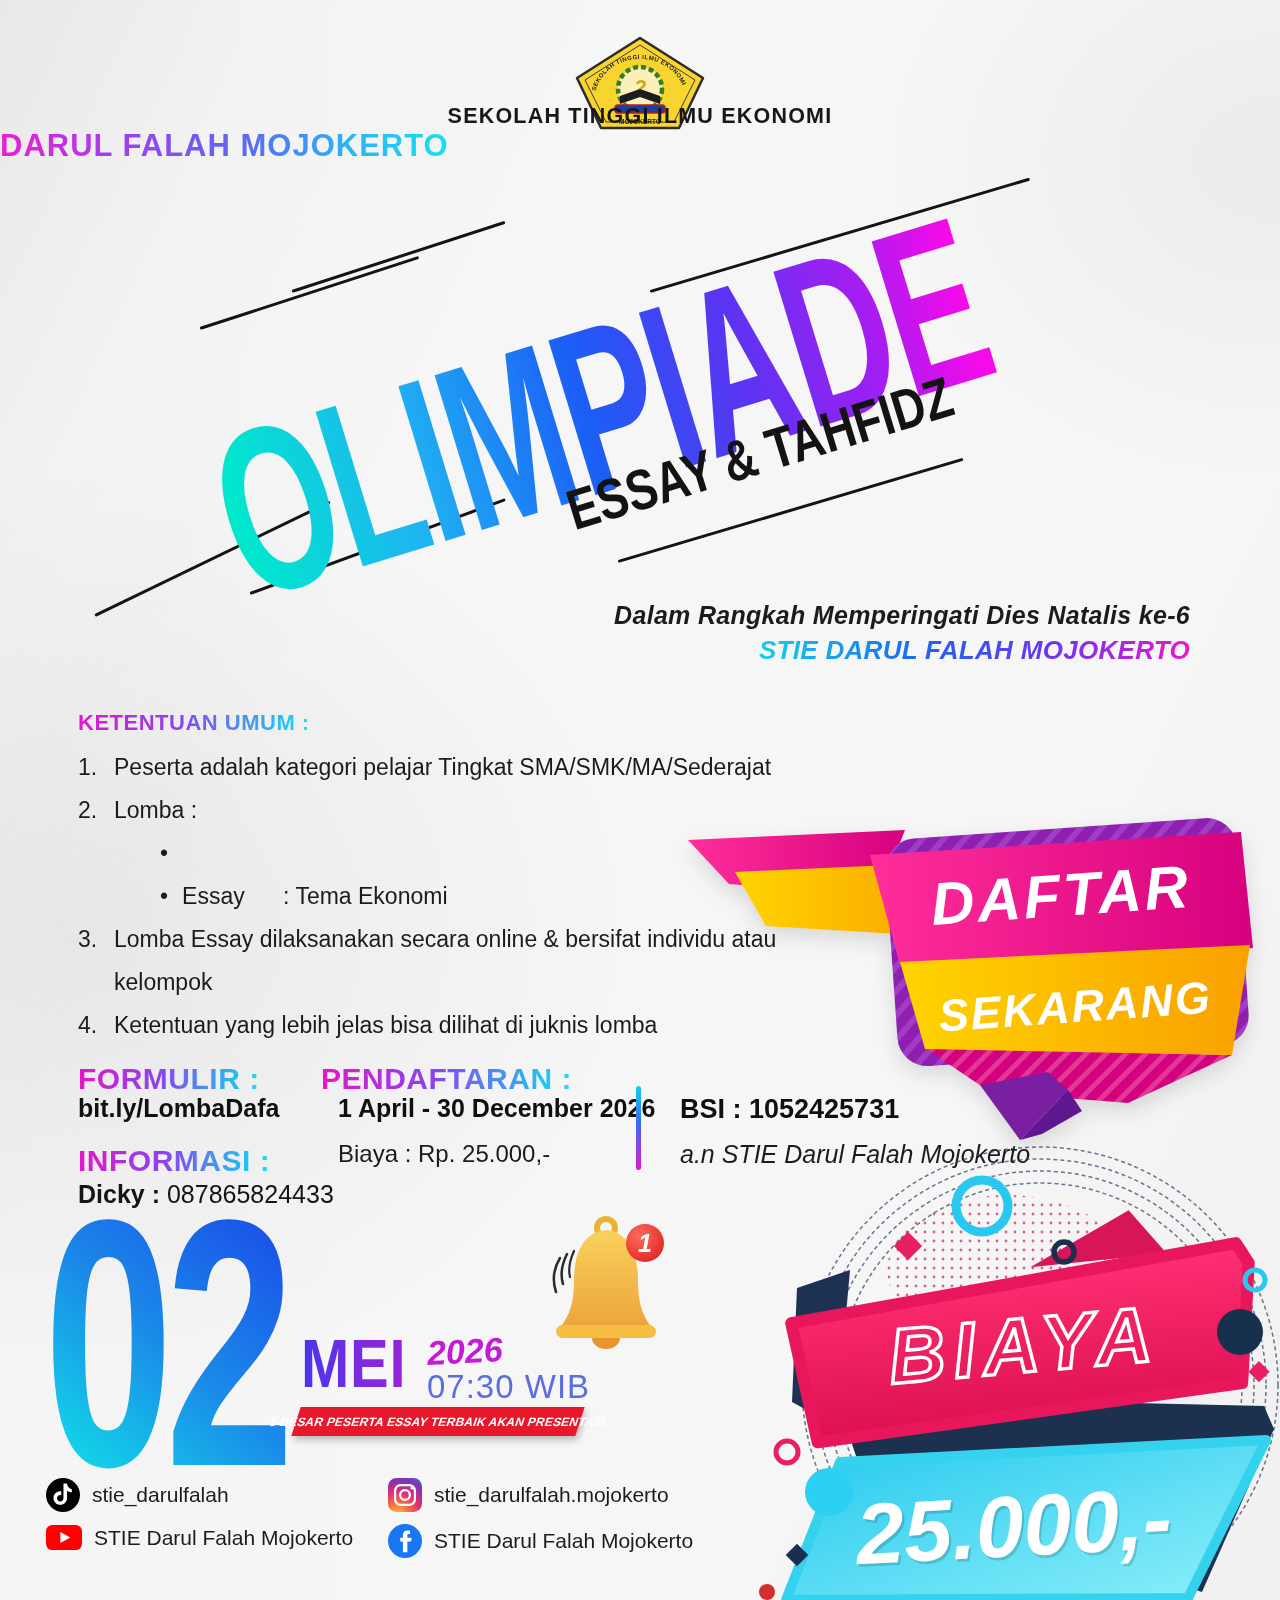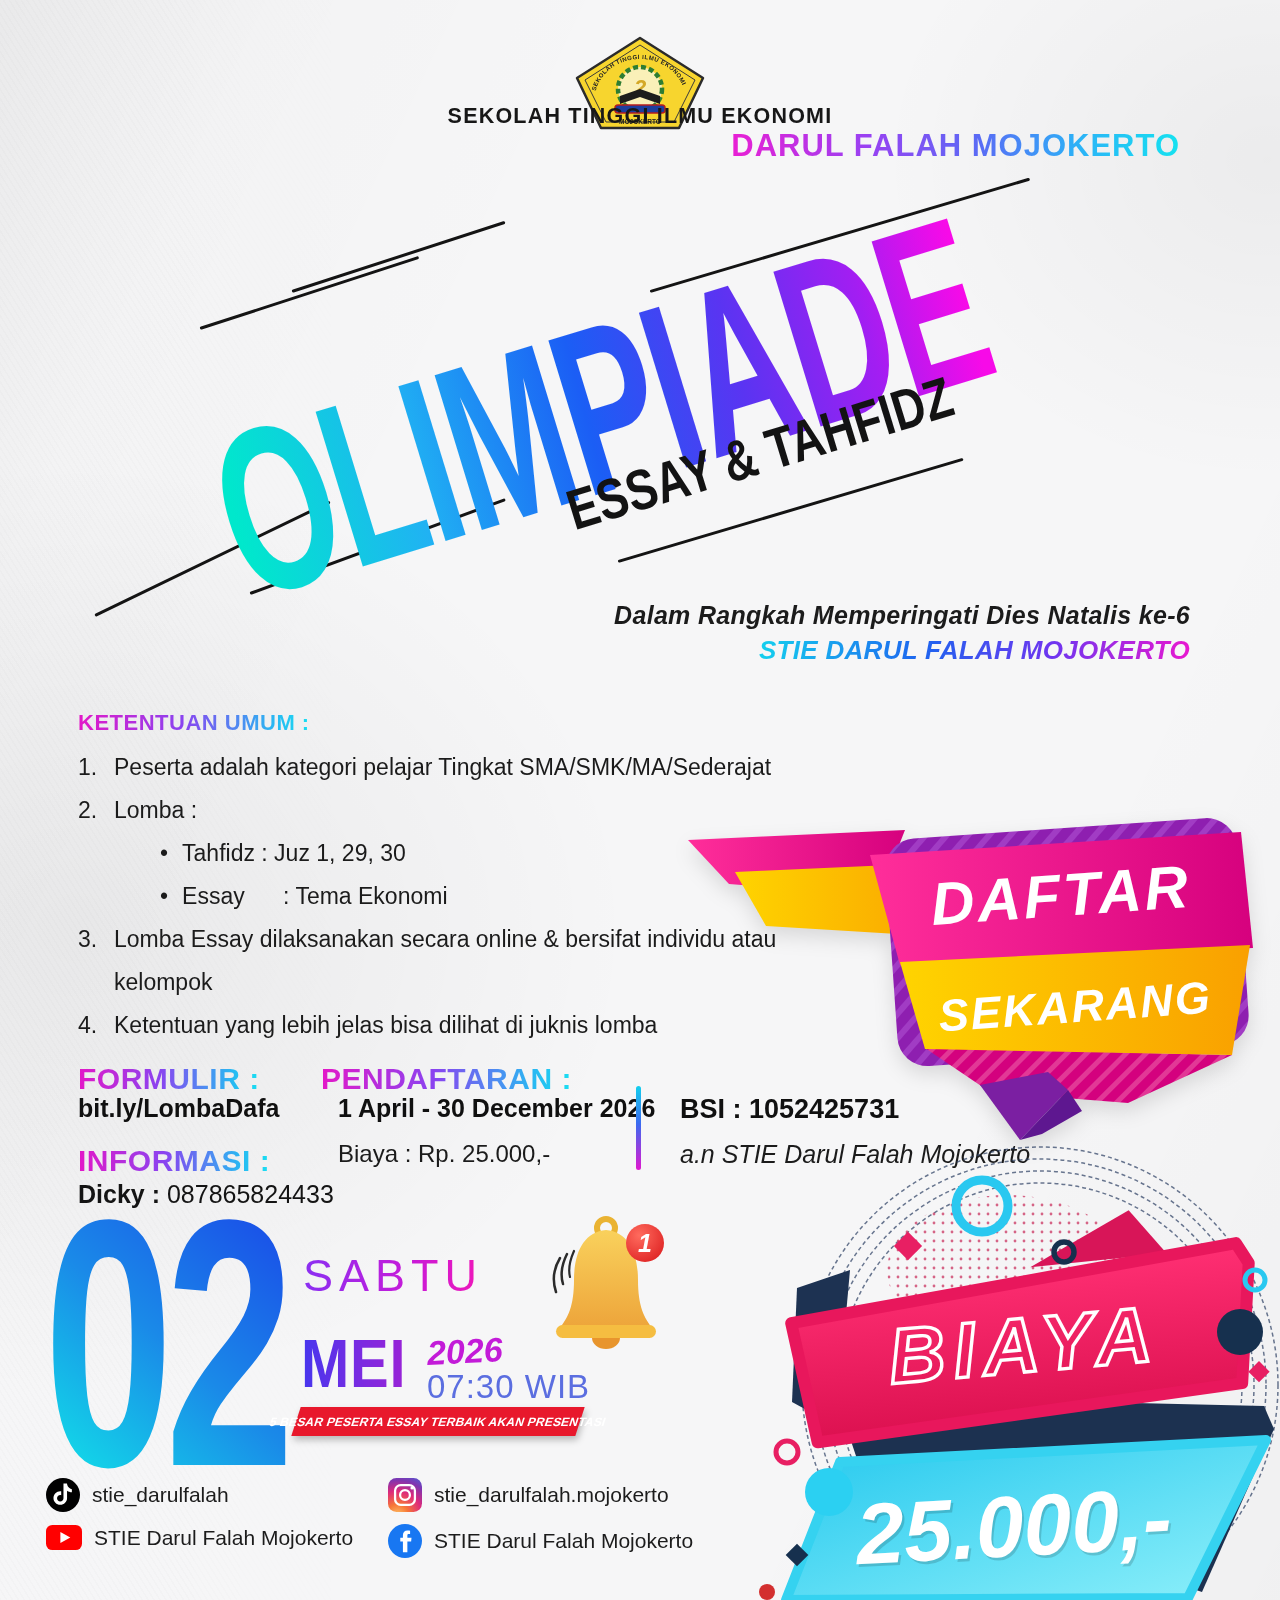--- a/index.html
+++ b/index.html
@@ -34,21 +34,21 @@
   .line-t1 { left:200px; top:327px; width:230px; transform:rotate(-18deg); }
   .line-t2 { left:292px; top:290px; width:224px; transform:rotate(-18deg); }
   .line-t3 { left:650px; top:290px; width:396px; transform:rotate(-16.5deg); }
   .line-b1 { left:95px;  top:614px; width:261px; transform:rotate(-25.8deg); }
   .line-b2 { left:250px; top:592px; width:272px; transform:rotate(-20.2deg); }
   .line-b3 { left:618px; top:560px; width:360px; transform:rotate(-16.5deg); }
 
   .logo { position:absolute; left:573px; top:34px; width:134px; height:98px; }
   .inst-line { position:absolute; left:0; top:104px; width:1280px; text-align:center;
     font-size:21.5px; font-weight:800; color:#171717; letter-spacing:1.2px; }
-  .brand-line { position:absolute; left:0; top:128px; width:1180px; text-align:right;
+  .brand-line { position:absolute; left:0; top:128px; width:1180px; text-align:left;
     font-size:31px; font-weight:800; letter-spacing:1px; }
   .brand-line span { display:inline-block; }
 
   .title-main { position:absolute; left:140px; top:268px; width:920px; height:280px;
     display:flex; align-items:center; justify-content:center; transform:rotate(-17deg); }
   .title-main span { font-size:235px; font-weight:700; letter-spacing:-4px; white-space:nowrap;
     transform:scaleX(0.62); line-height:1; }
   .title-sub { position:absolute; left:530px; top:398px; width:460px; height:110px;
     display:flex; align-items:center; justify-content:center; transform:rotate(-17deg); }
   .title-sub span { font-size:57px; font-weight:800; color:#131313; white-space:nowrap; transform:scaleX(0.8); }
@@ -158,21 +158,20 @@
     <div class="k-item">
       <span class="k-num">1.</span>
       <span class="k-text">Peserta adalah kategori pelajar Tingkat SMA/SMK/MA/Sederajat</span>
     </div>
     <div class="k-item">
       <span class="k-num">2.</span>
       <span class="k-text">Lomba :</span>
     </div>
     <div class="k-sub">
       <span>•</span>
-      <span class="pre">Tahfidz : Juz 1, 29, 30</span>
     </div>
     <div class="k-sub">
       <span>•</span>
       <span class="pre">Essay      : Tema Ekonomi</span>
     </div>
     <div class="k-item">
       <span class="k-num">3.</span>
       <span class="k-text">Lomba Essay dilaksanakan secara online &amp; bersifat individu atau kelompok</span>
     </div>
     <div class="k-item">
@@ -220,21 +219,20 @@
   <div class="informasi-h"><span class="block-label grad g-head">INFORMASI :</span></div>
   <div class="informasi-v"><b>Dicky :</b> <span>087865824433</span></div>
   <div class="pendaftaran-h"><span class="block-label grad g-head">PENDAFTARAN :</span></div>
   <div class="pendaftaran-v">1 April - 30 December 2026</div>
   <div class="pendaftaran-f">Biaya : Rp. 25.000,-</div>
   <div class="vdivider"></div>
   <div class="bsi-line">BSI : 1052425731</div>
   <div class="bsi-holder">a.n STIE Darul Falah Mojokerto</div>
 
   <div class="day-number grad g-02">02</div>
-  <div class="weekday grad g-sabtu">SABTU</div>
   <div class="month grad g-mei">MEI</div>
   <div class="year">2026</div>
   <div class="time">07:30 WIB</div>
   <div class="note-banner">
     <span>5 BESAR PESERTA ESSAY TERBAIK AKAN PRESENTASI</span>
   </div>
 
   <svg class="bell-svg" viewBox="0 0 120 152">
     <defs>
       <linearGradient id="bellG" x1="0" y1="0" x2="0" y2="1">

